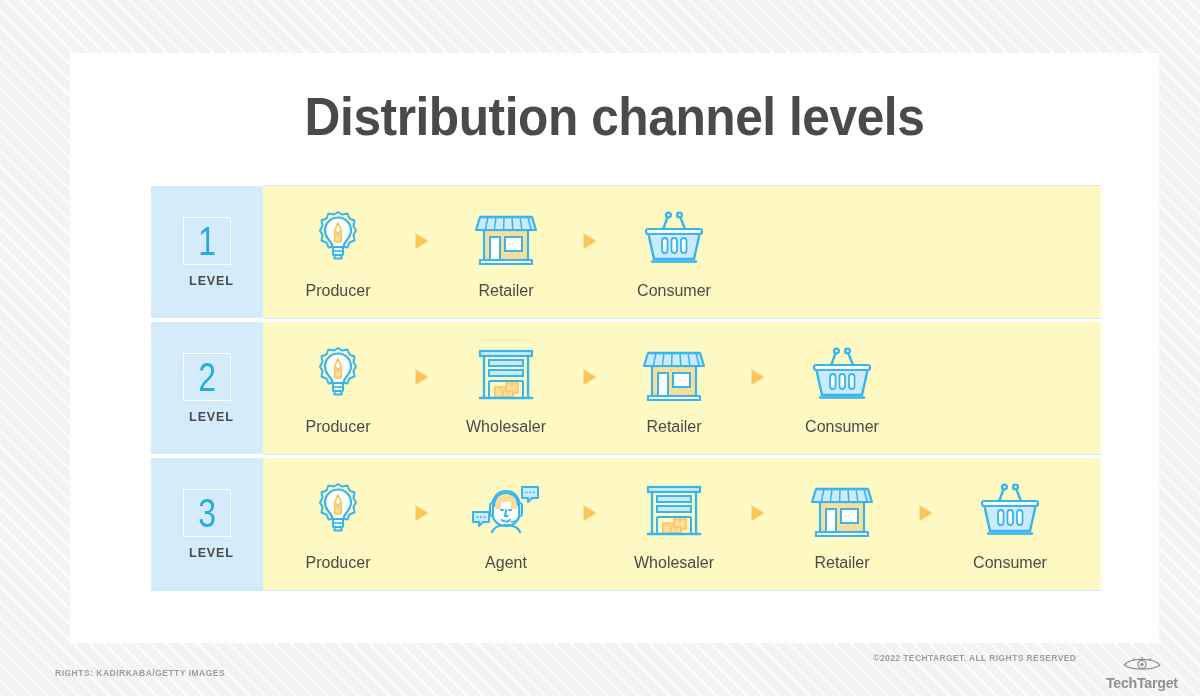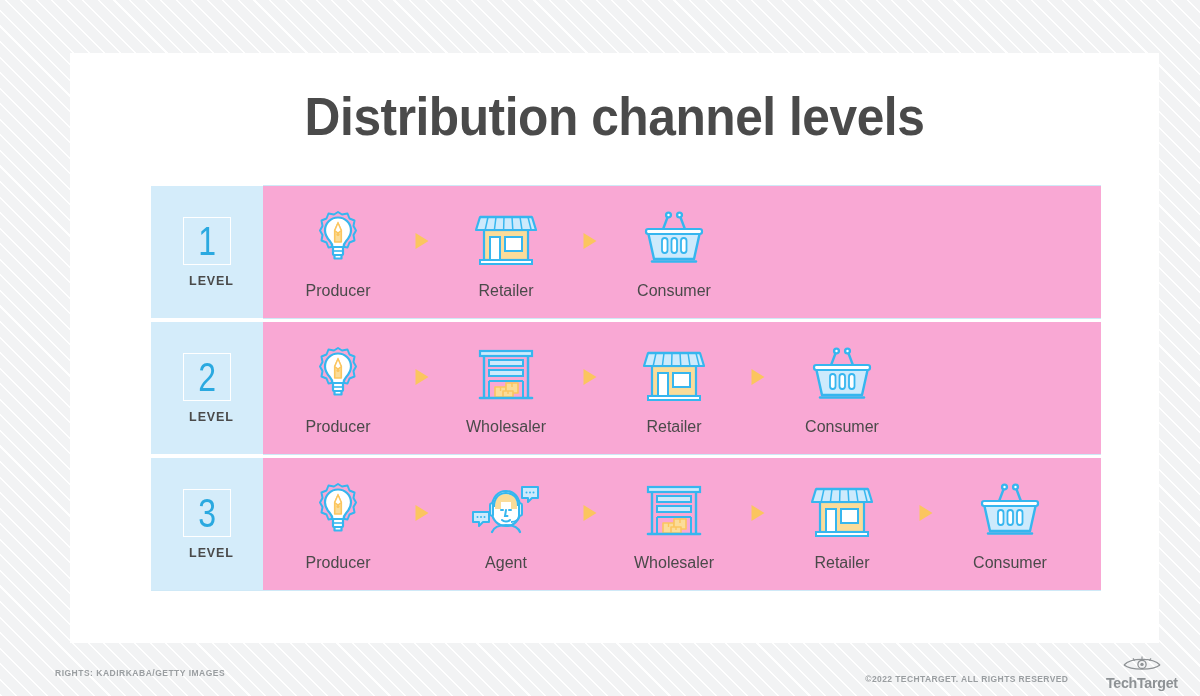--- a/index.html
+++ b/index.html
@@ -121,21 +121,21 @@
     color: #4a4a4a;
     padding-left: 9px;
   }
 
   
   .chain-cell {
     flex: 1 1 auto;
     display: flex;
     justify-content: flex-start;
     padding-left: 14px;
-    background: #f9a8d4;
+    background: #fef9c3;
   }
 
   .node {
     display: flex;
     flex-direction: column;
     align-items: center;
     justify-content: center;
     width: 122px;
   }
   .node .icon-wrap {
@@ -169,22 +169,20 @@
     font-weight: bold;
     letter-spacing: 0.5px;
     color: #9a9ea1;
     white-space: nowrap;
   }
   .footer-right {
     position: absolute;
     right: 20px;
     top: 653px;
     display: flex;
-    align-items: flex-end;
-    gap: 8px;
   }
   .footer-copy {
     font-size: 8.5px;
     font-weight: bold;
     letter-spacing: 0.4px;
     color: #9a9ea1;
     white-space: nowrap;
     padding-bottom: 6px;
   }
   .tt-logo {

